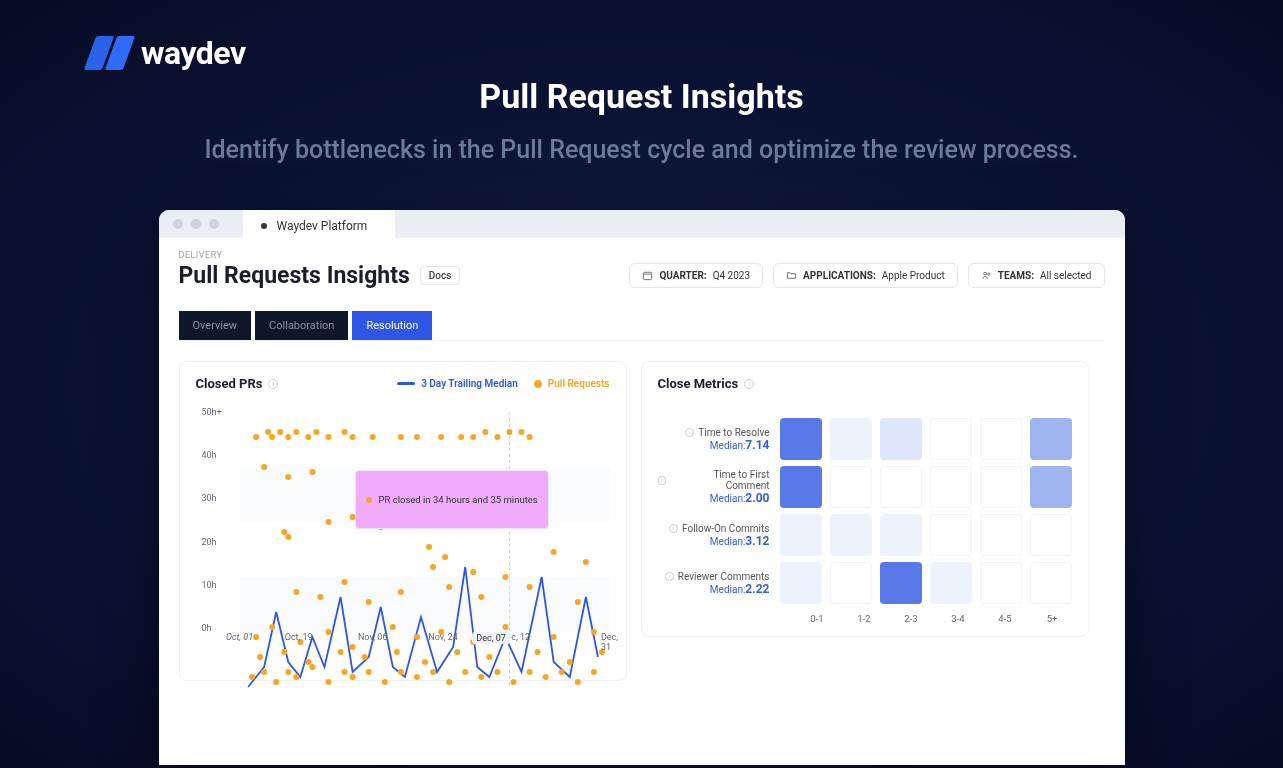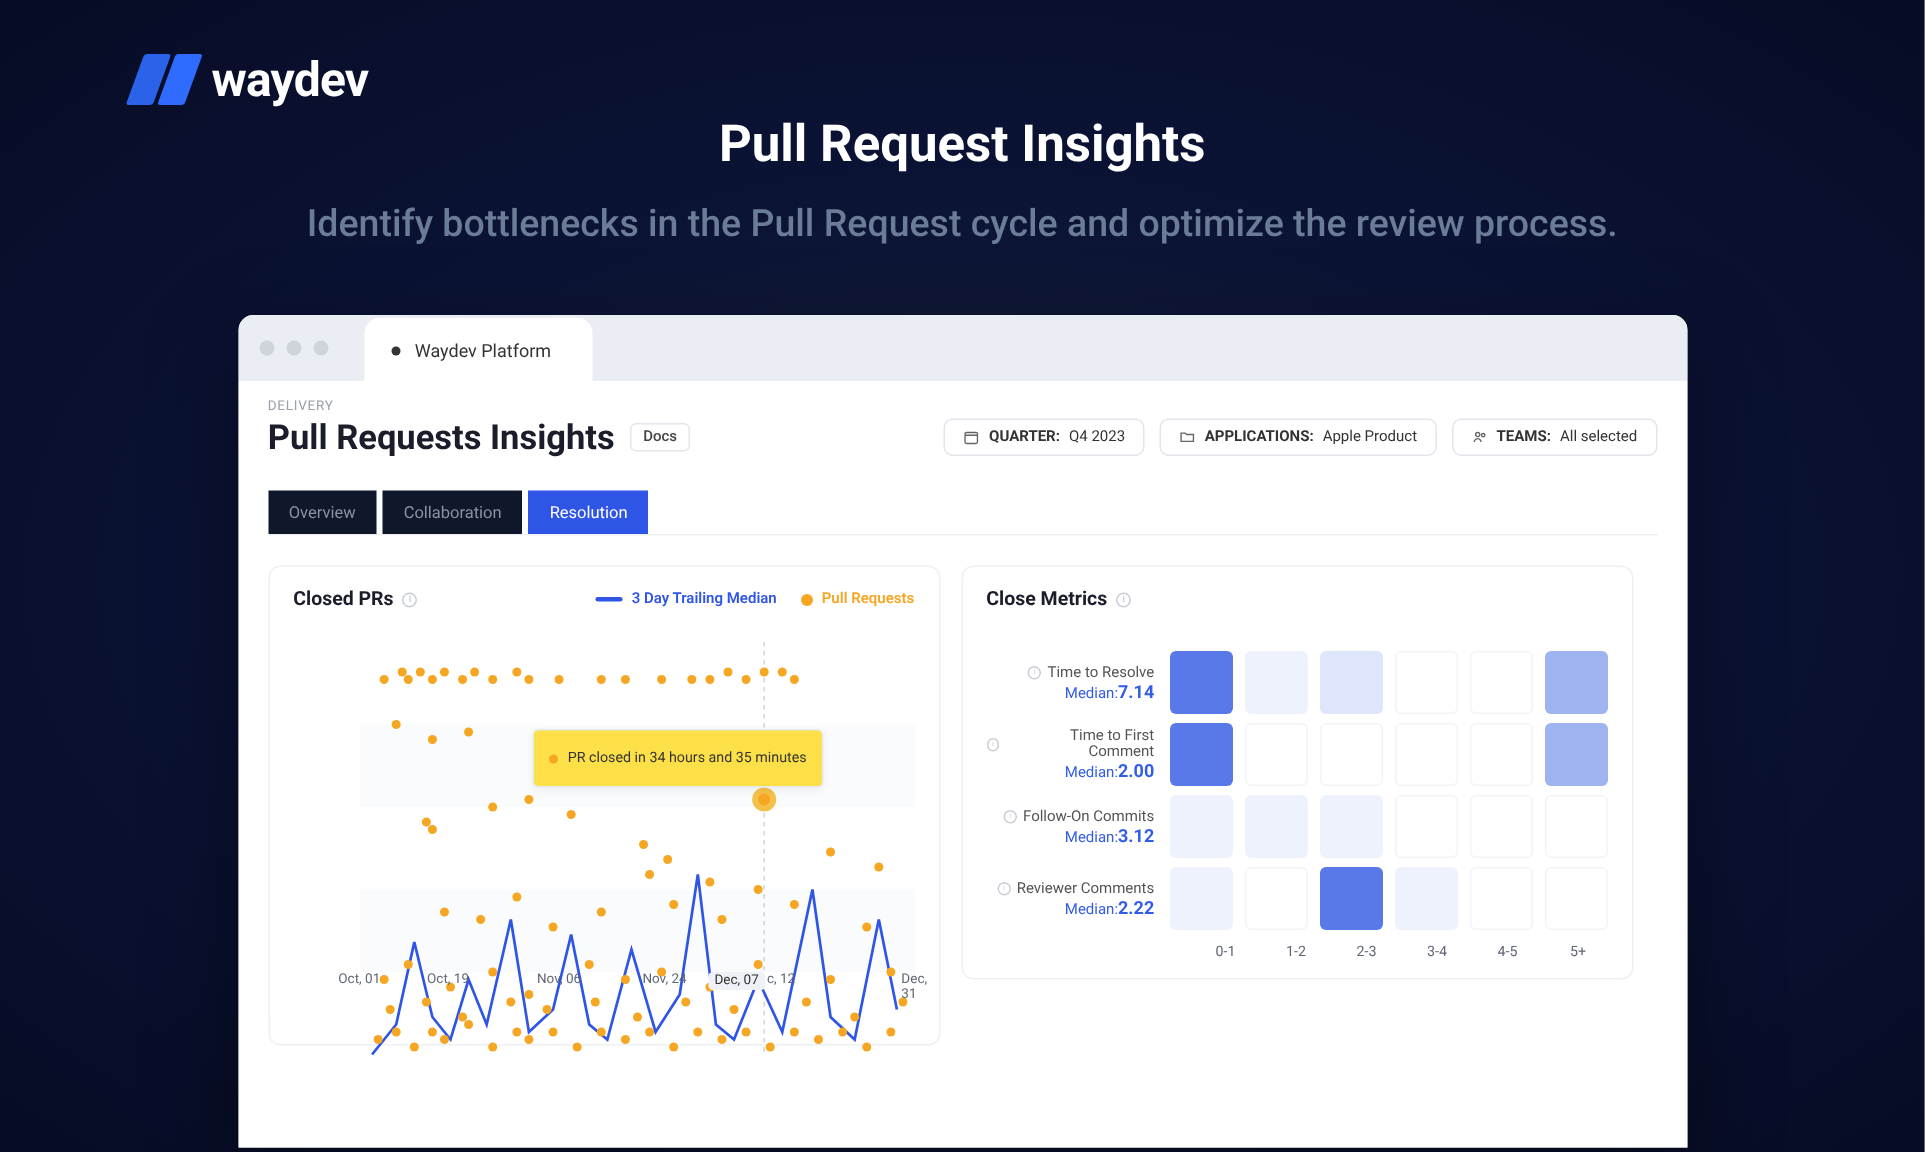--- a/index.html
+++ b/index.html
@@ -67,21 +67,21 @@
   left: 50%;
   transform: translateX(-50%);
   width: 966px;
   height: 555px;
   background: #f4f6f9;
   border-radius: 10px 10px 0 0;
   overflow: hidden;
   box-shadow: 0 20px 60px rgba(0,0,0,.4);
 }
 .title-bar {
-  height: 44px;
+  height: 28px;
   background: #eaedf3;
   display: flex;
   align-items: center;
   padding-left: 14px;
 }
 .traffic { display: flex; gap: 8px; margin-right: 24px; }
 .traffic i { width: 10px; height: 10px; border-radius: 50%; background: #cfd3db; display: block; }
 .tab {
   background: #fff;
   height: 44px;
@@ -168,24 +168,24 @@
 .y-tick { position: absolute; left:0; font-size: 9px; color: #5f6675; transform: translateY(-50%); }
 .plot { position: absolute; left: 38px; right: 0; top: 0; bottom: 18px; }
 .x-axis { position:absolute; left:38px; right:0; bottom:0; height:14px; }
 .x-tick { position:absolute; font-size:9px; color:#5f6675; transform:translateX(-50%); }
 .x-tick.sel { background:#eef1f5; padding:1px 4px; border-radius:3px; color:#333; }
 svg.plotsvg { position:absolute; inset:0; overflow:visible; }
 .data-dot { fill:#f5a623; }
 .big-dot { fill:#f5c04a; }
 .tooltip-box {
   position:absolute;
-  background:#fde047;
+  background:#f0abfc;
   border:1px solid #e6e9ef;
   border-radius:4px;
-  padding:13px 10px;
+  padding:23px 10px;
   font-size:9.5px;
   color:#333;
   box-shadow:0 2px 6px rgba(0,0,0,.05);
   display:flex;align-items:center;gap:7px;
   white-space:nowrap;
 }
 .tooltip-box .dot { width:6px;height:6px;border-radius:50%;background:#f5a623; }
 .guide-line { stroke:#d0d3da; stroke-dasharray:3 3; stroke-width:1; }
 
 
@@ -283,20 +283,28 @@
                   <span class="swatch"></span>
                   <span>3 Day Trailing Median</span>
                 </div>
               <div class="pt">
                   <span class="dot"></span>
                   <span>Pull Requests</span>
                 </div>
             </div>
           </div>
           <div class="chart">
+            <div class="y-axis" id="y-axis">
+                <div class="y-tick" style="top: 0%;">50h+</div>
+                <div class="y-tick" style="top: 20%;">40h</div>
+                <div class="y-tick" style="top: 40%;">30h</div>
+                <div class="y-tick" style="top: 60%;">20h</div>
+                <div class="y-tick" style="top: 80%;">10h</div>
+                <div class="y-tick" style="top: 100%;">0h</div>
+              </div>
             <div class="plot" id="plot">
               <svg class="plotsvg" id="plotsvg" viewBox="0 0 370 275" preserveAspectRatio="none">
                   <rect x="0" y="55" width="370" height="55" fill="#fafbfc"></rect>
                   <rect x="0" y="165" width="370" height="55" fill="#fafbfc"></rect>
                   <line class="guide-line" x1="269.45652173913044" y1="0" x2="269.45652173913044" y2="275"></line>
                   <path d="M8.043478260869565 275 L24.130434782608695 255 L36.19565217391305 200 L48.26086956521739 250 L60.32608695652174 265 L72.3913043478261 225 L84.45652173913042 255 L100.54347826086956 185 L112.60869565217392 260 L128.69565217391303 245 L140.7608695652174 195 L152.82608695652175 255 L164.8913043478261 265 L180.97826086956522 205 L197.06521739130437 260 L213.15217391304347 235 L225.21739130434784 155 L237.28260869565216 255 L249.34782608695653 265 L265.4347826086956 225 L281.5217391304348 260 L301.6304347826087 165 L313.69565217391306 250 L329.7826086956522 265 L345.8695652173913 185 L357.9347826086956 245" fill="none" stroke="#2f55e6" stroke-width="1.8"></path>
                   <circle class="data-dot" cx="16.08695652173913" cy="25" r="3"></circle>
                   <circle class="data-dot" cx="28.15217391304348" cy="20" r="3"></circle>
                   <circle class="data-dot" cx="32.17391304347826" cy="25" r="3"></circle>
                   <circle class="data-dot" cx="40.21739130434783" cy="20" r="3"></circle>
@@ -392,21 +400,21 @@
                   <circle class="data-dot" cx="361.95652173913044" cy="240" r="3"></circle>
                   <circle class="big-dot" cx="269.45652173913044" cy="105" r="8"></circle>
                   <circle cx="269.45652173913044" cy="105" r="4" fill="#f5a623"></circle>
                 </svg>
               <div class="tooltip-box" style="top:58px;left:115px;">
                 <span class="dot"></span>
                 <span>PR closed in 34 hours and 35 minutes</span>
               </div>
             </div>
             <div class="x-axis" id="x-axis">
-                <div class="x-tick" style="left: 0%;">Oct, 01</div>
+                <div class="x-tick" style="left: 0%; font-style: italic;">Oct, 01</div>
                 <div class="x-tick" style="left: 16%;">Oct, 19</div>
                 <div class="x-tick" style="left: 36%;">Nov, 06</div>
                 <div class="x-tick" style="left: 55%;">Nov, 24</div>
                 <div class="x-tick sel" style="left: 68%;">Dec, 07</div>
                 <div class="x-tick" style="left: 76%;">c, 12</div>
                 <div class="x-tick" style="left: 100%;">Dec, 31</div>
               </div>
           </div>
         </div>
 

